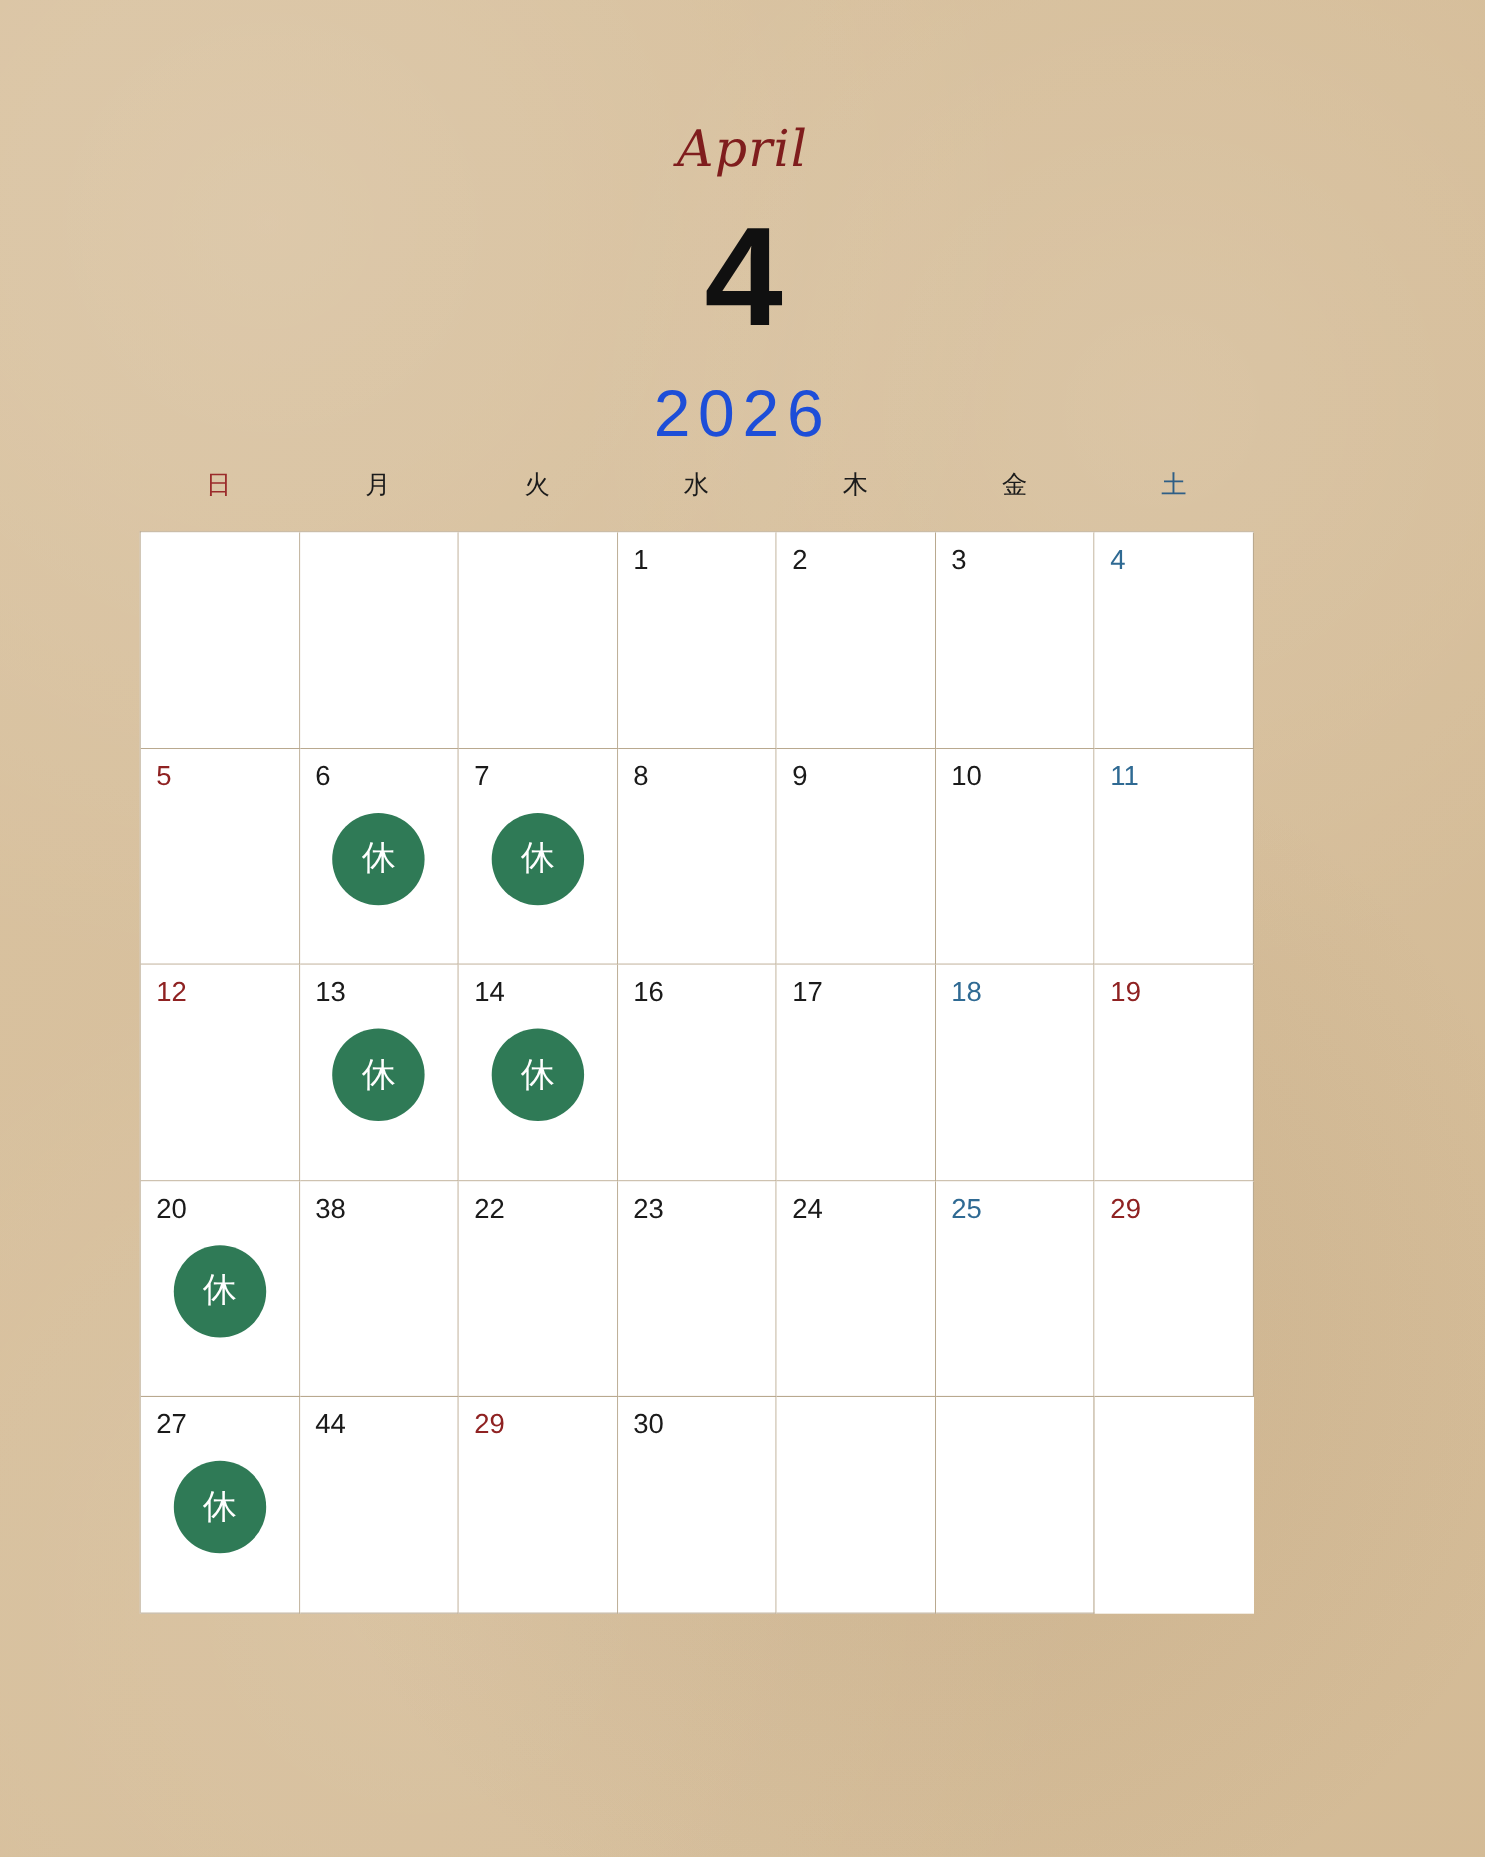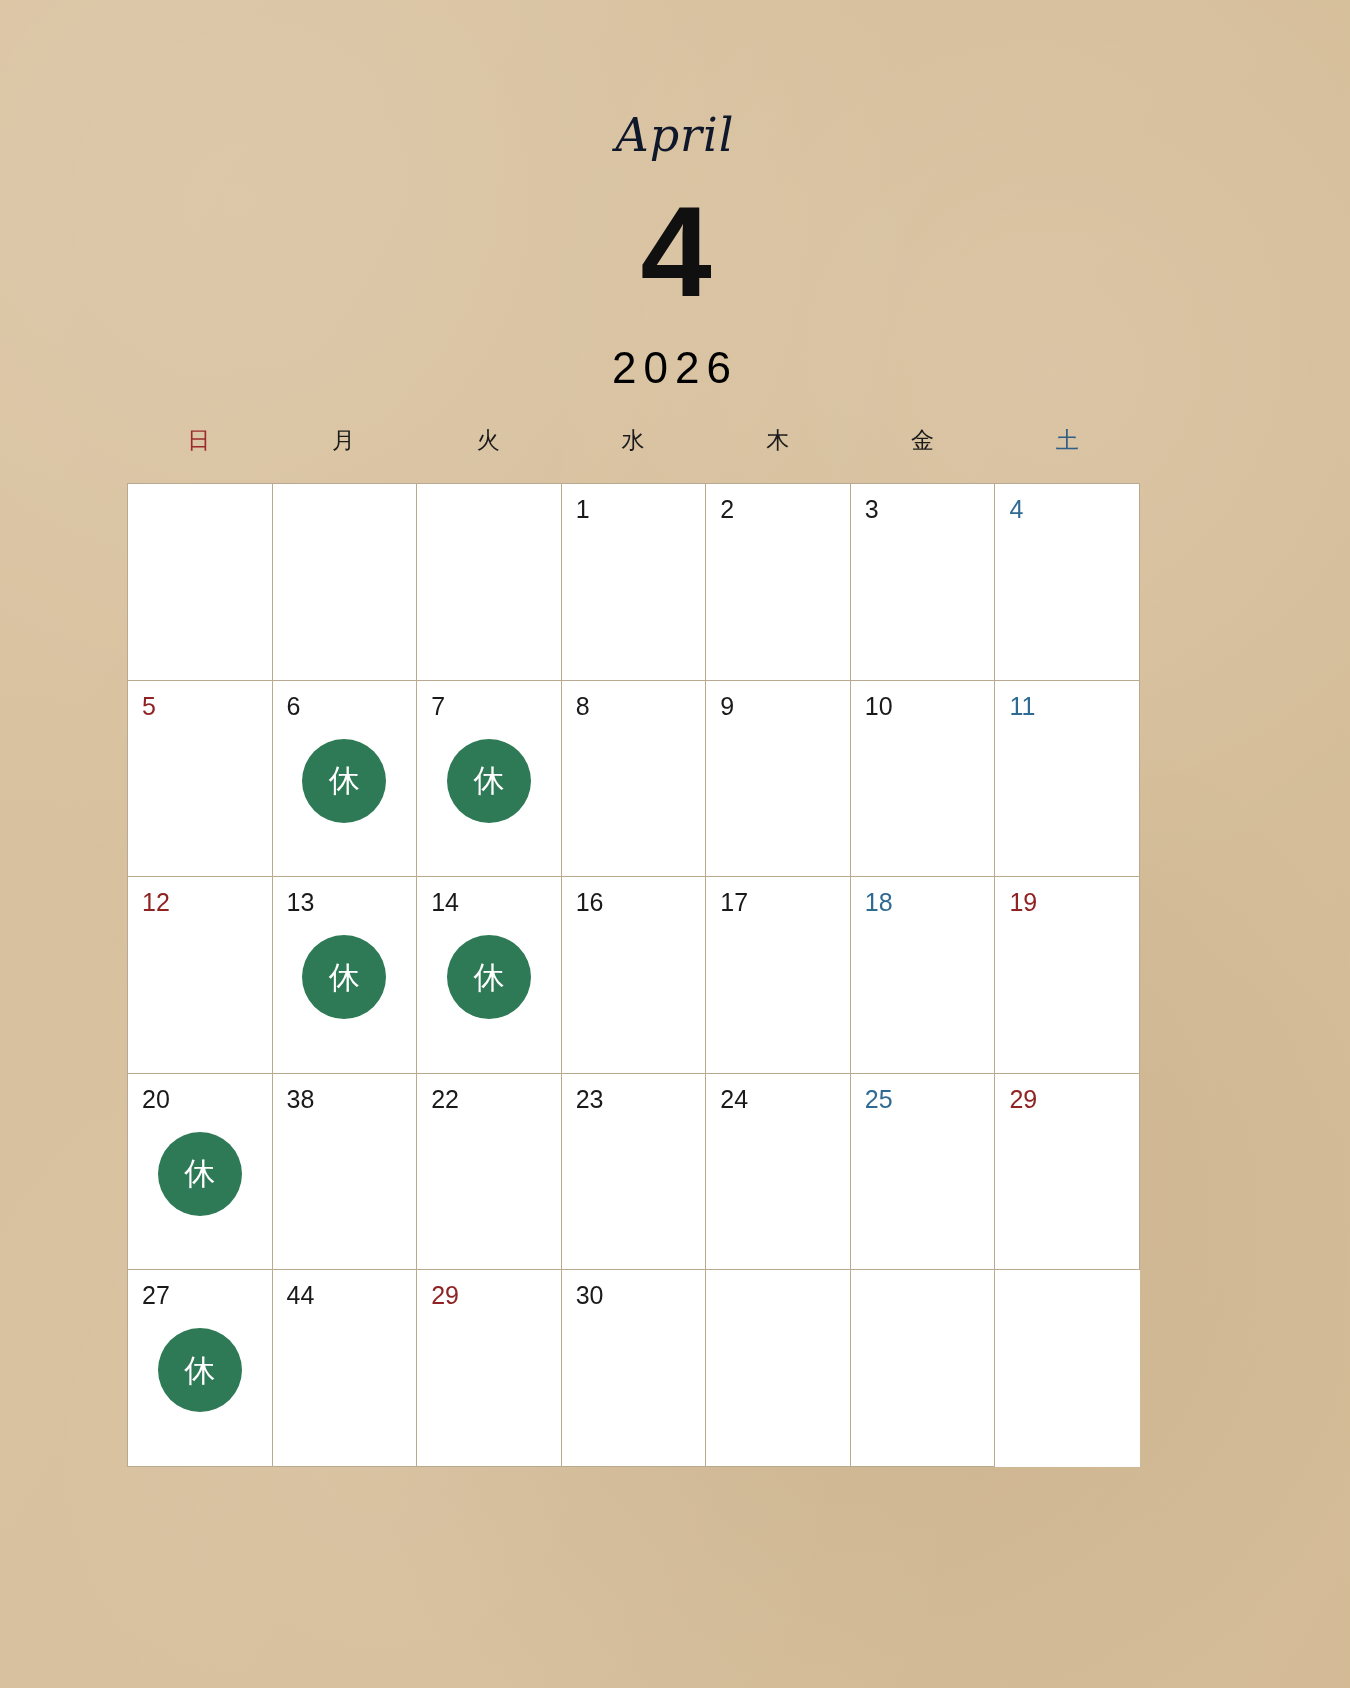--- a/index.html
+++ b/index.html
@@ -37,40 +37,40 @@
     top: 0;
     left: 0;
     right: 0;
     text-align: center;
   }
 
   .month-script {
     font-family: "DejaVu Serif", serif;
     font-style: italic;
     font-size: 46px;
-    color: #0f172a;
+    color: #7f1d1d;
     letter-spacing: 1px;
     margin-top: 112px;
     line-height: 1;
   }
 
   .month-number {
     font-family: "Liberation Sans", sans-serif;
     font-weight: 700;
     font-size: 128px;
     color: #101010;
     line-height: 1;
     margin-top: 30px;
     letter-spacing: -2px;
   }
 
   .year {
     font-family: "Liberation Sans", sans-serif;
-    font-size: 44px;
-    color: #000000;
+    font-size: 60px;
+    color: #1d4ed8;
     letter-spacing: 7px;
     margin-top: 30px;
     line-height: 1;
   }
 
   .weekday-row {
     position: absolute;
     top: 425px;
     left: 127px;
     width: 1013px;

